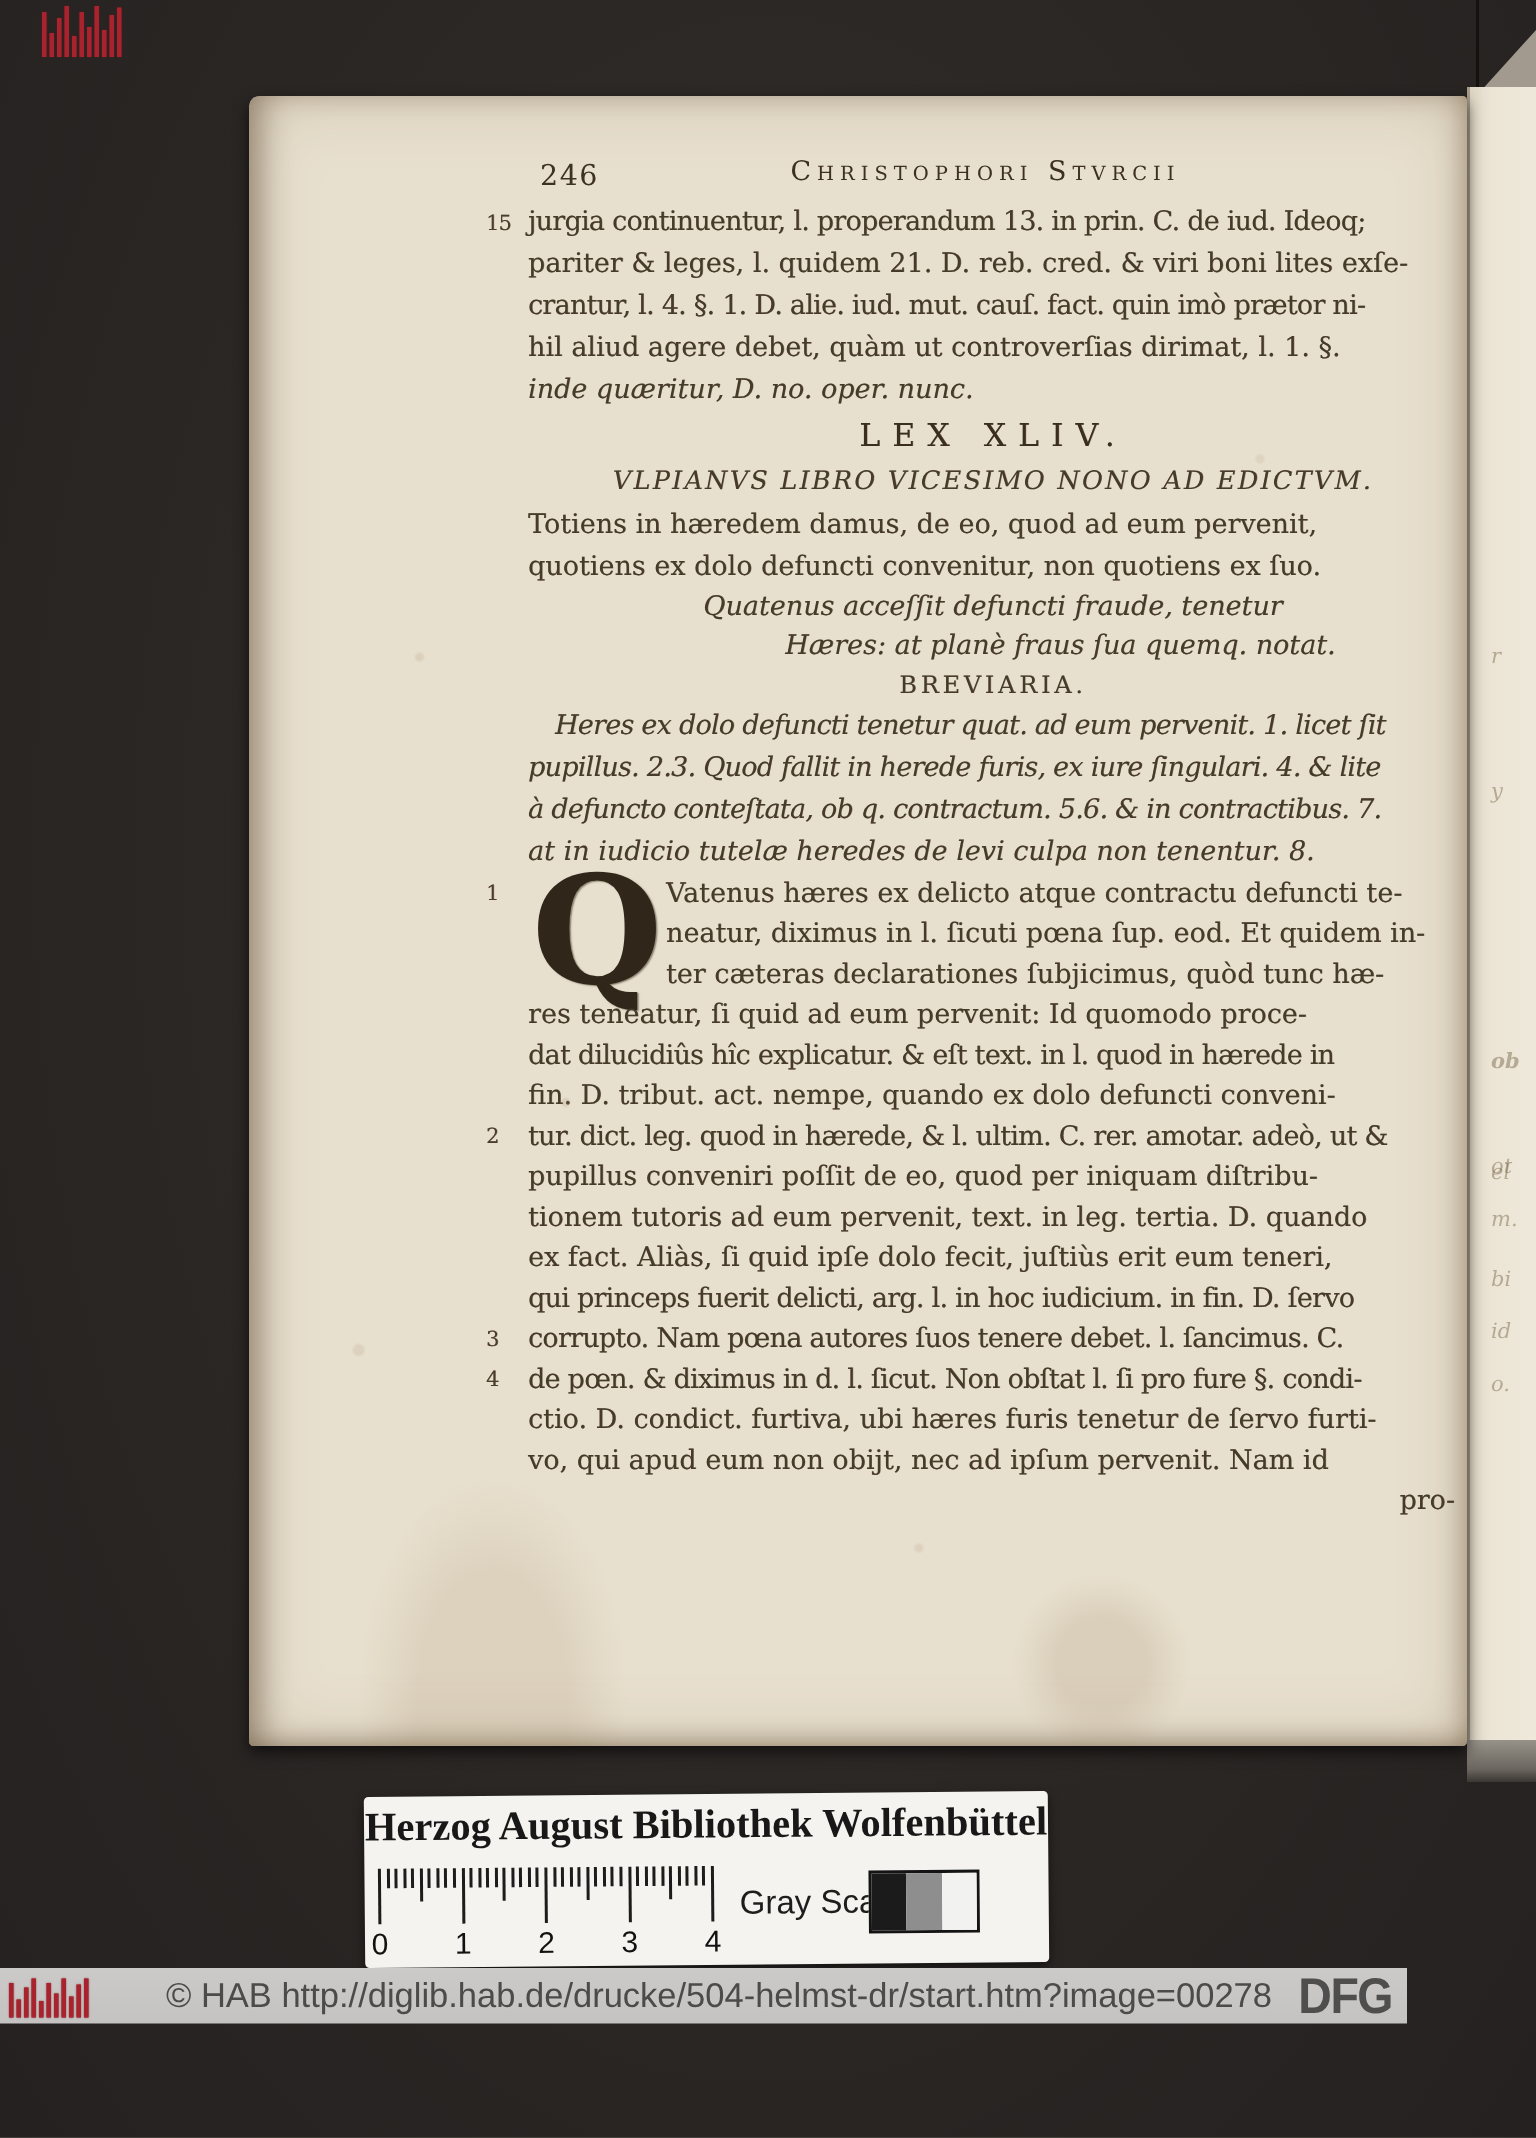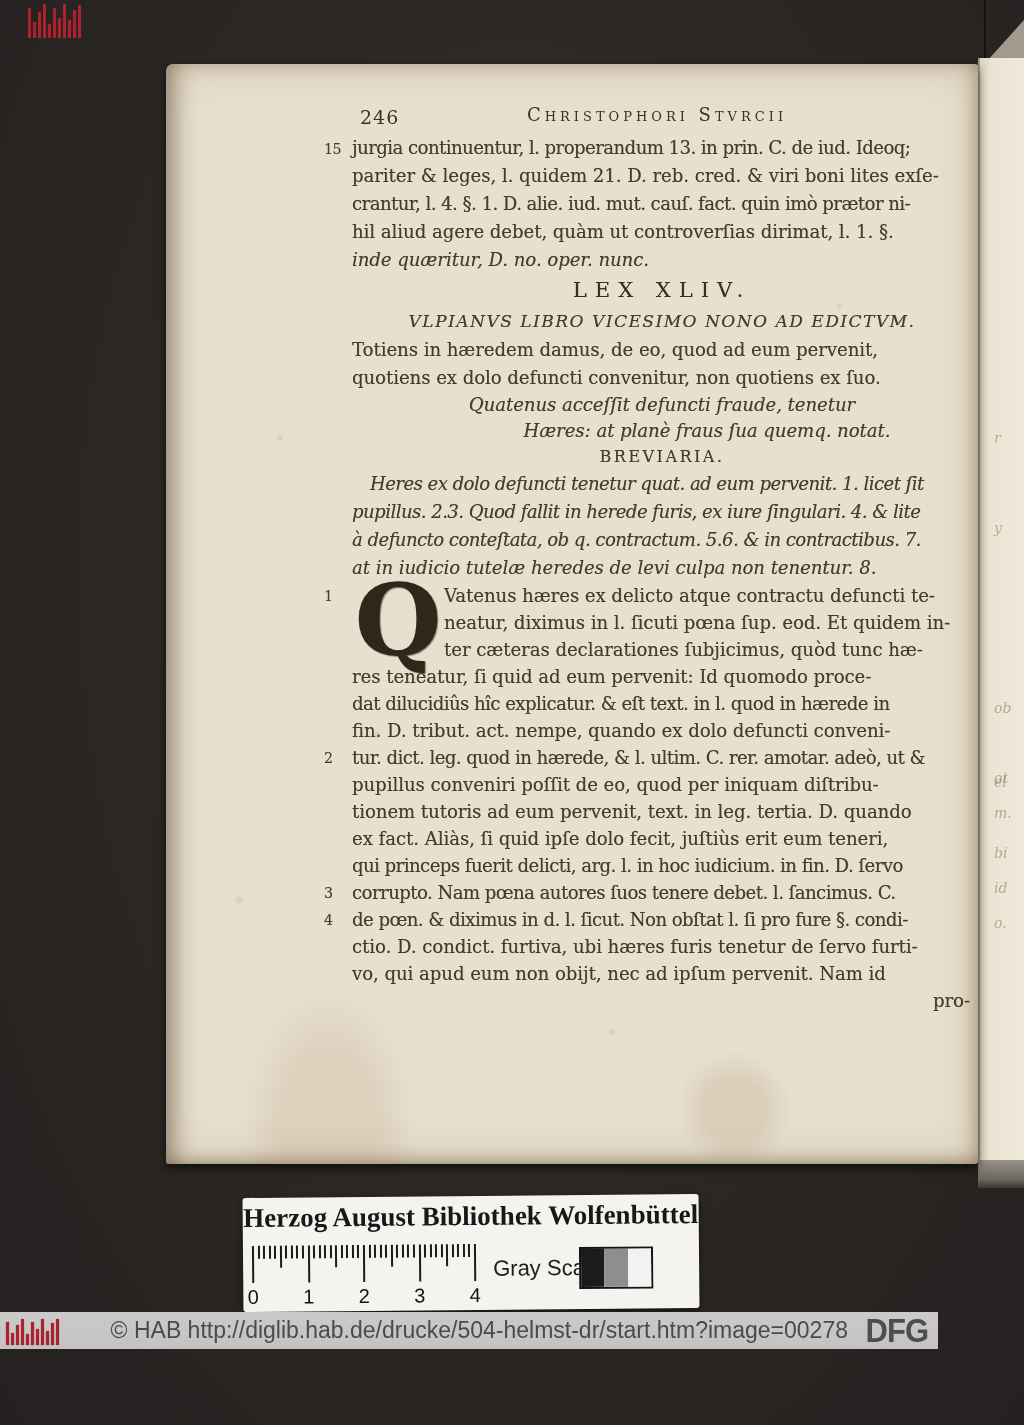--- a/index.html
+++ b/index.html
@@ -99,21 +99,21 @@
       <div class="bar" style="height: 33px; background: rgb(168, 35, 46);"></div>
     </div>
 
   <div class="fold-line"></div>
   <div class="corner-wedge"></div>
   <div class="side-page"></div>
   <div class="side-bottom"></div>
   <div id="fragments">
       <span class="fragment" style="top: 430px;">r</span>
       <span class="fragment" style="top: 520px;">y</span>
-      <span class="fragment" style="top: 700px;">ob</span>
+      <span class="fragment" style="top: 700px; font-weight: bold;">ob</span>
       <span class="fragment" style="top: 774px;">el</span>
       <span class="fragment" style="top: 770px;">ot</span>
       <span class="fragment" style="top: 805px;">m.</span>
       <span class="fragment" style="top: 845px;">bi</span>
       <span class="fragment" style="top: 880px;">id</span>
       <span class="fragment" style="top: 915px;">o.</span>
     </div>
 
   <div class="page">
     <div class="pagenum">246</div>

